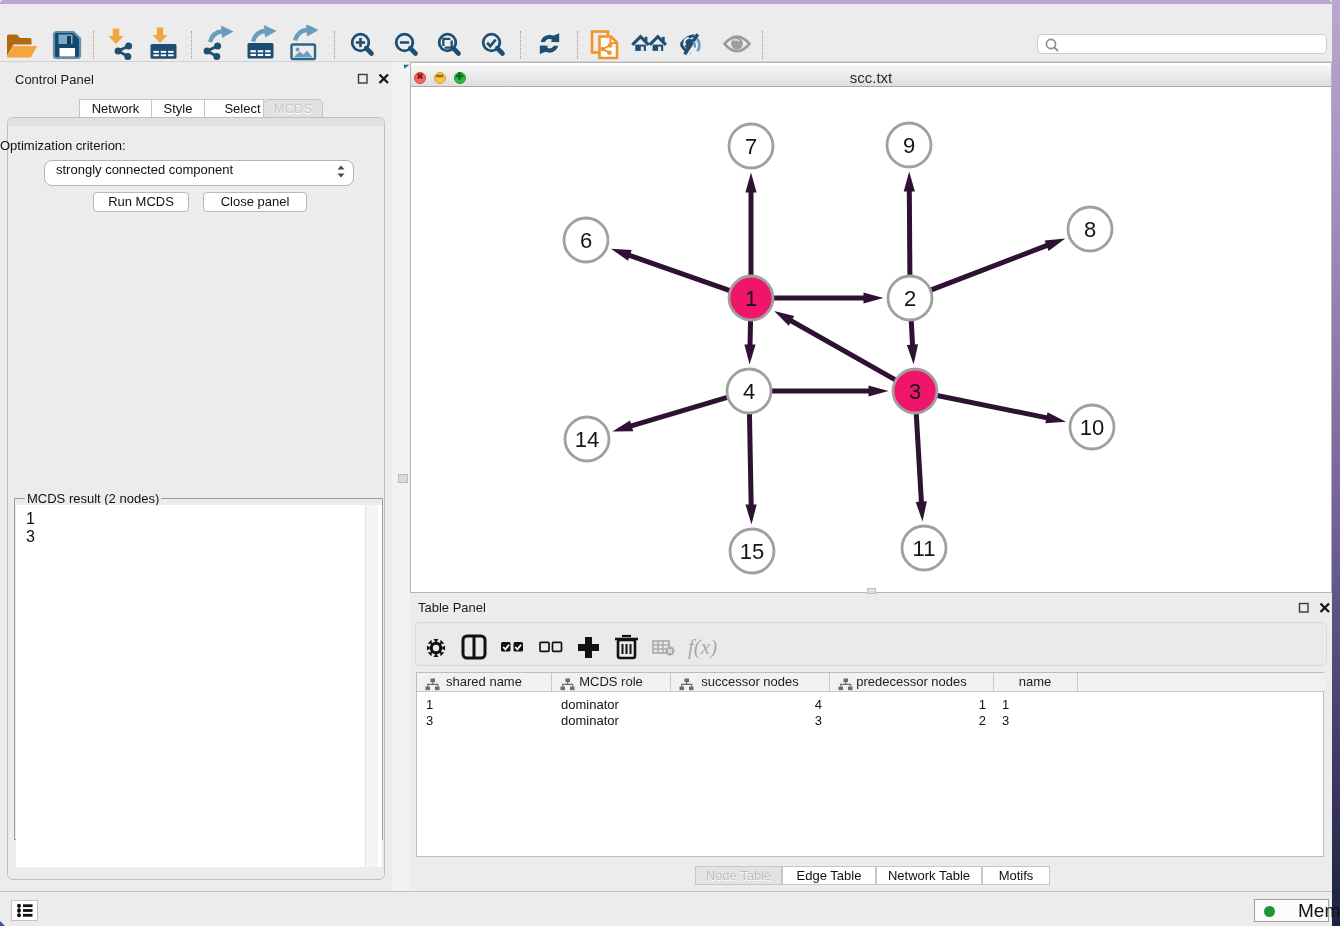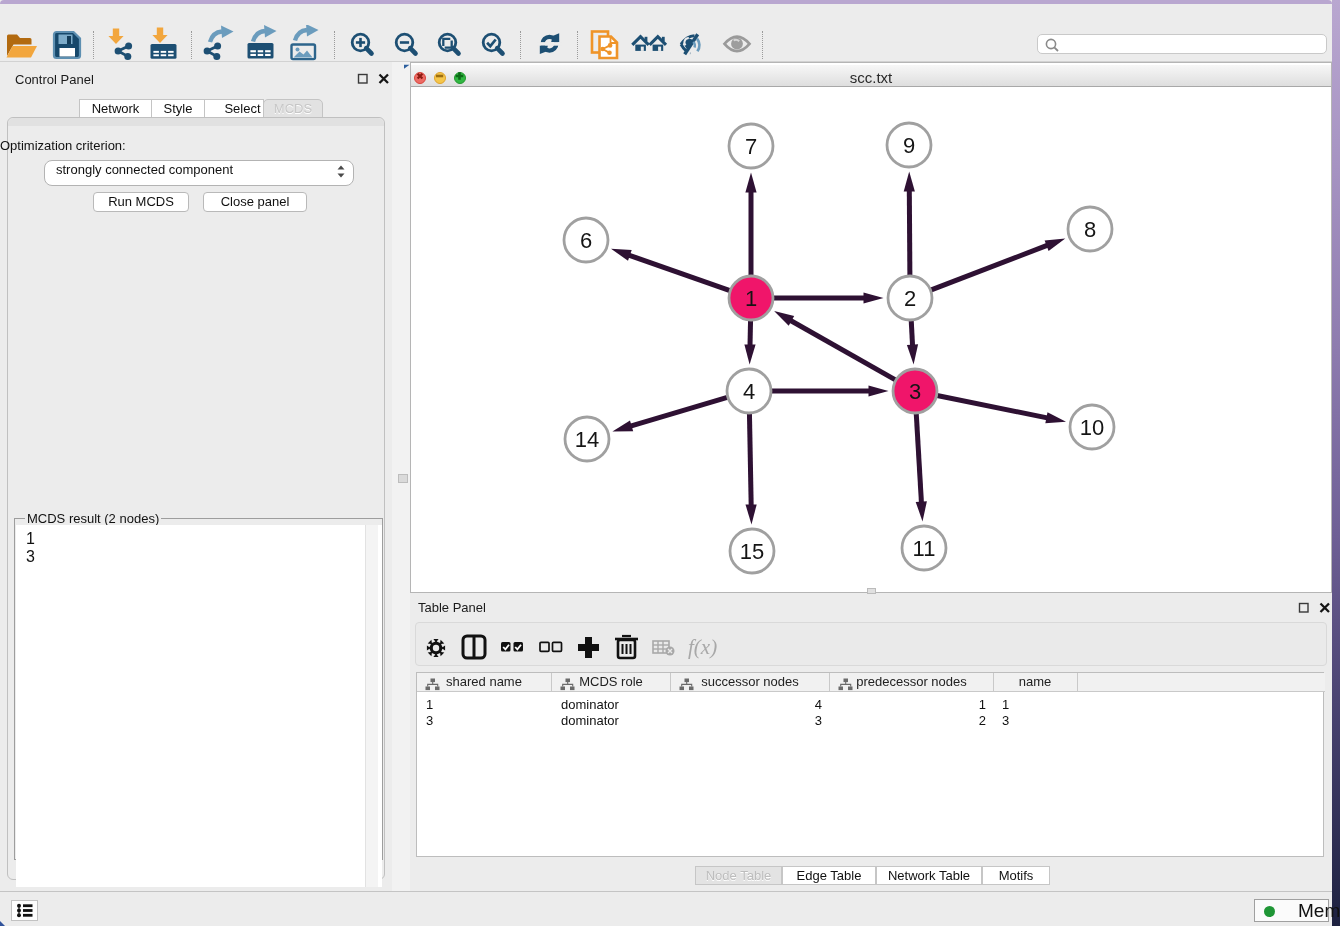--- a/index.html
+++ b/index.html
@@ -37,21 +37,21 @@
   border:1px solid #c0c0c0; border-radius:6px; background:#ececec; }
 #optlabel { position:absolute; left:0; top:76px; width:392px; text-align:left;
   font-size:13px; color:#111; }
 #dropdown { position:absolute; left:44px; top:98px; width:310px; height:26px;
   background:#fff; border:1px solid #b3b3b3; border-radius:8px;
   font-size:13px; color:#111; line-height:18px; padding-left:11px; }
 .btn { position:absolute; top:130px; height:20px; background:#fff;
   border:1px solid #b9b9b9; border-radius:4px; font-size:13px; color:#111;
   text-align:center; line-height:18px; }
 #mcdsgroup { position:absolute; left:14px; top:436px; width:369px; height:342px;
-  border:1px solid #9d9d9d;margin-top:20px; }
+  border:1px solid #9d9d9d; }
 #mcdslabel { position:absolute; left:10px; top:-8px; background:#ececec;
   font-size:13px; color:#111; padding:0 2px; }
 #mcdswhite { position:absolute; left:1px; top:6px; width:366px; height:362px;
   background:#fff; font-size:16px; color:#111; padding:5px 0 0 10px; line-height:18px; }
 #mcdsscroll { position:absolute; right:4px; top:6px; width:13px; height:362px;
   background:#f4f4f4; border-left:1px solid #e2e2e2; }
 
 #splitter { position:absolute; left:392px; top:62px; width:18px; height:829px;
   background:#f2f2f2; }
 #sphandle { position:absolute; left:6px; top:412px; width:10px; height:9px;

